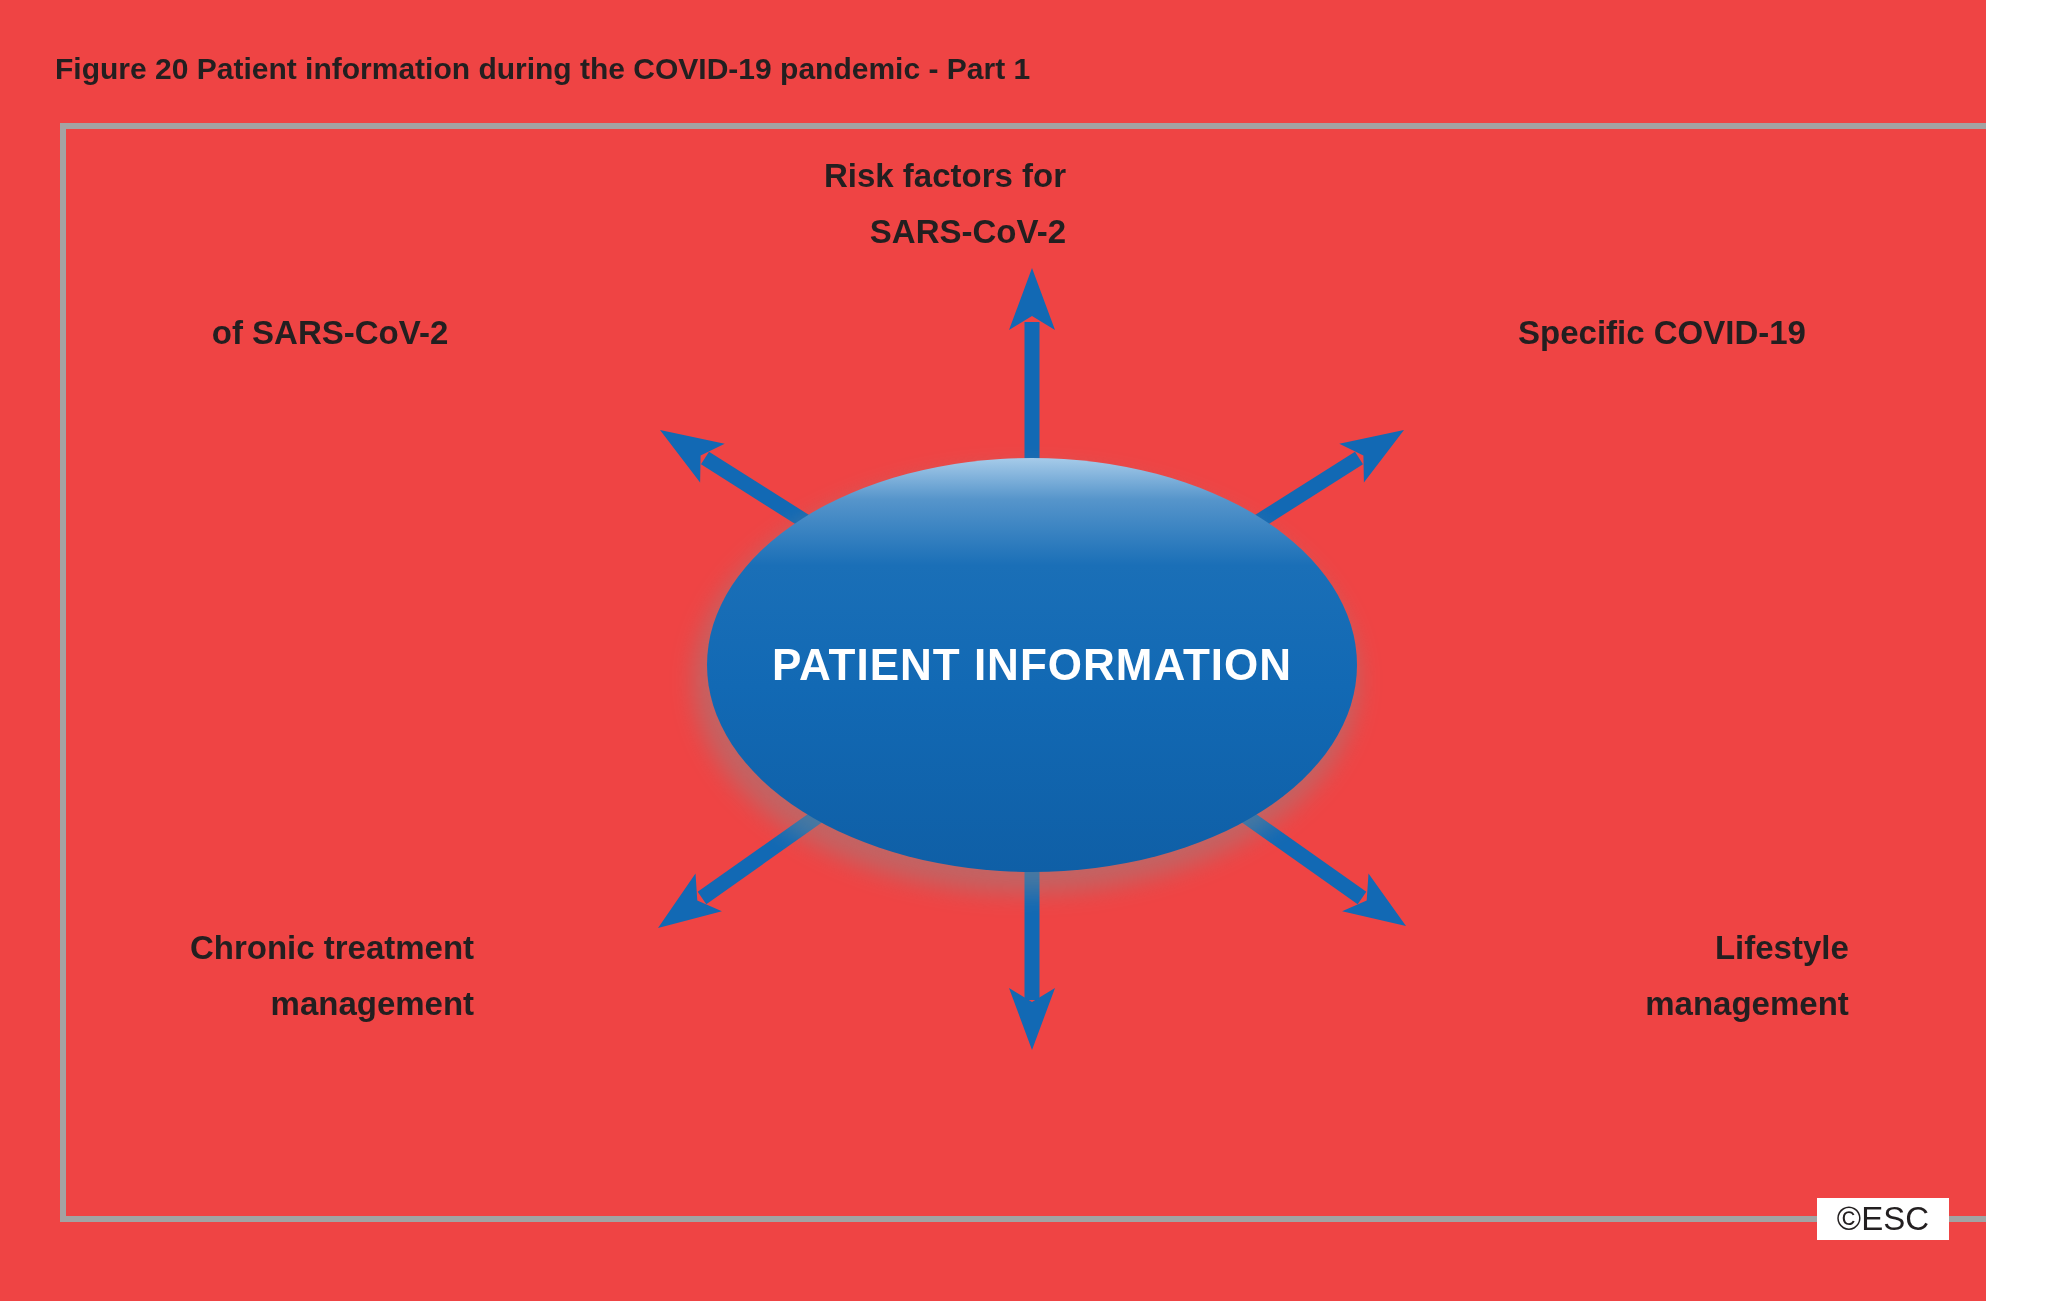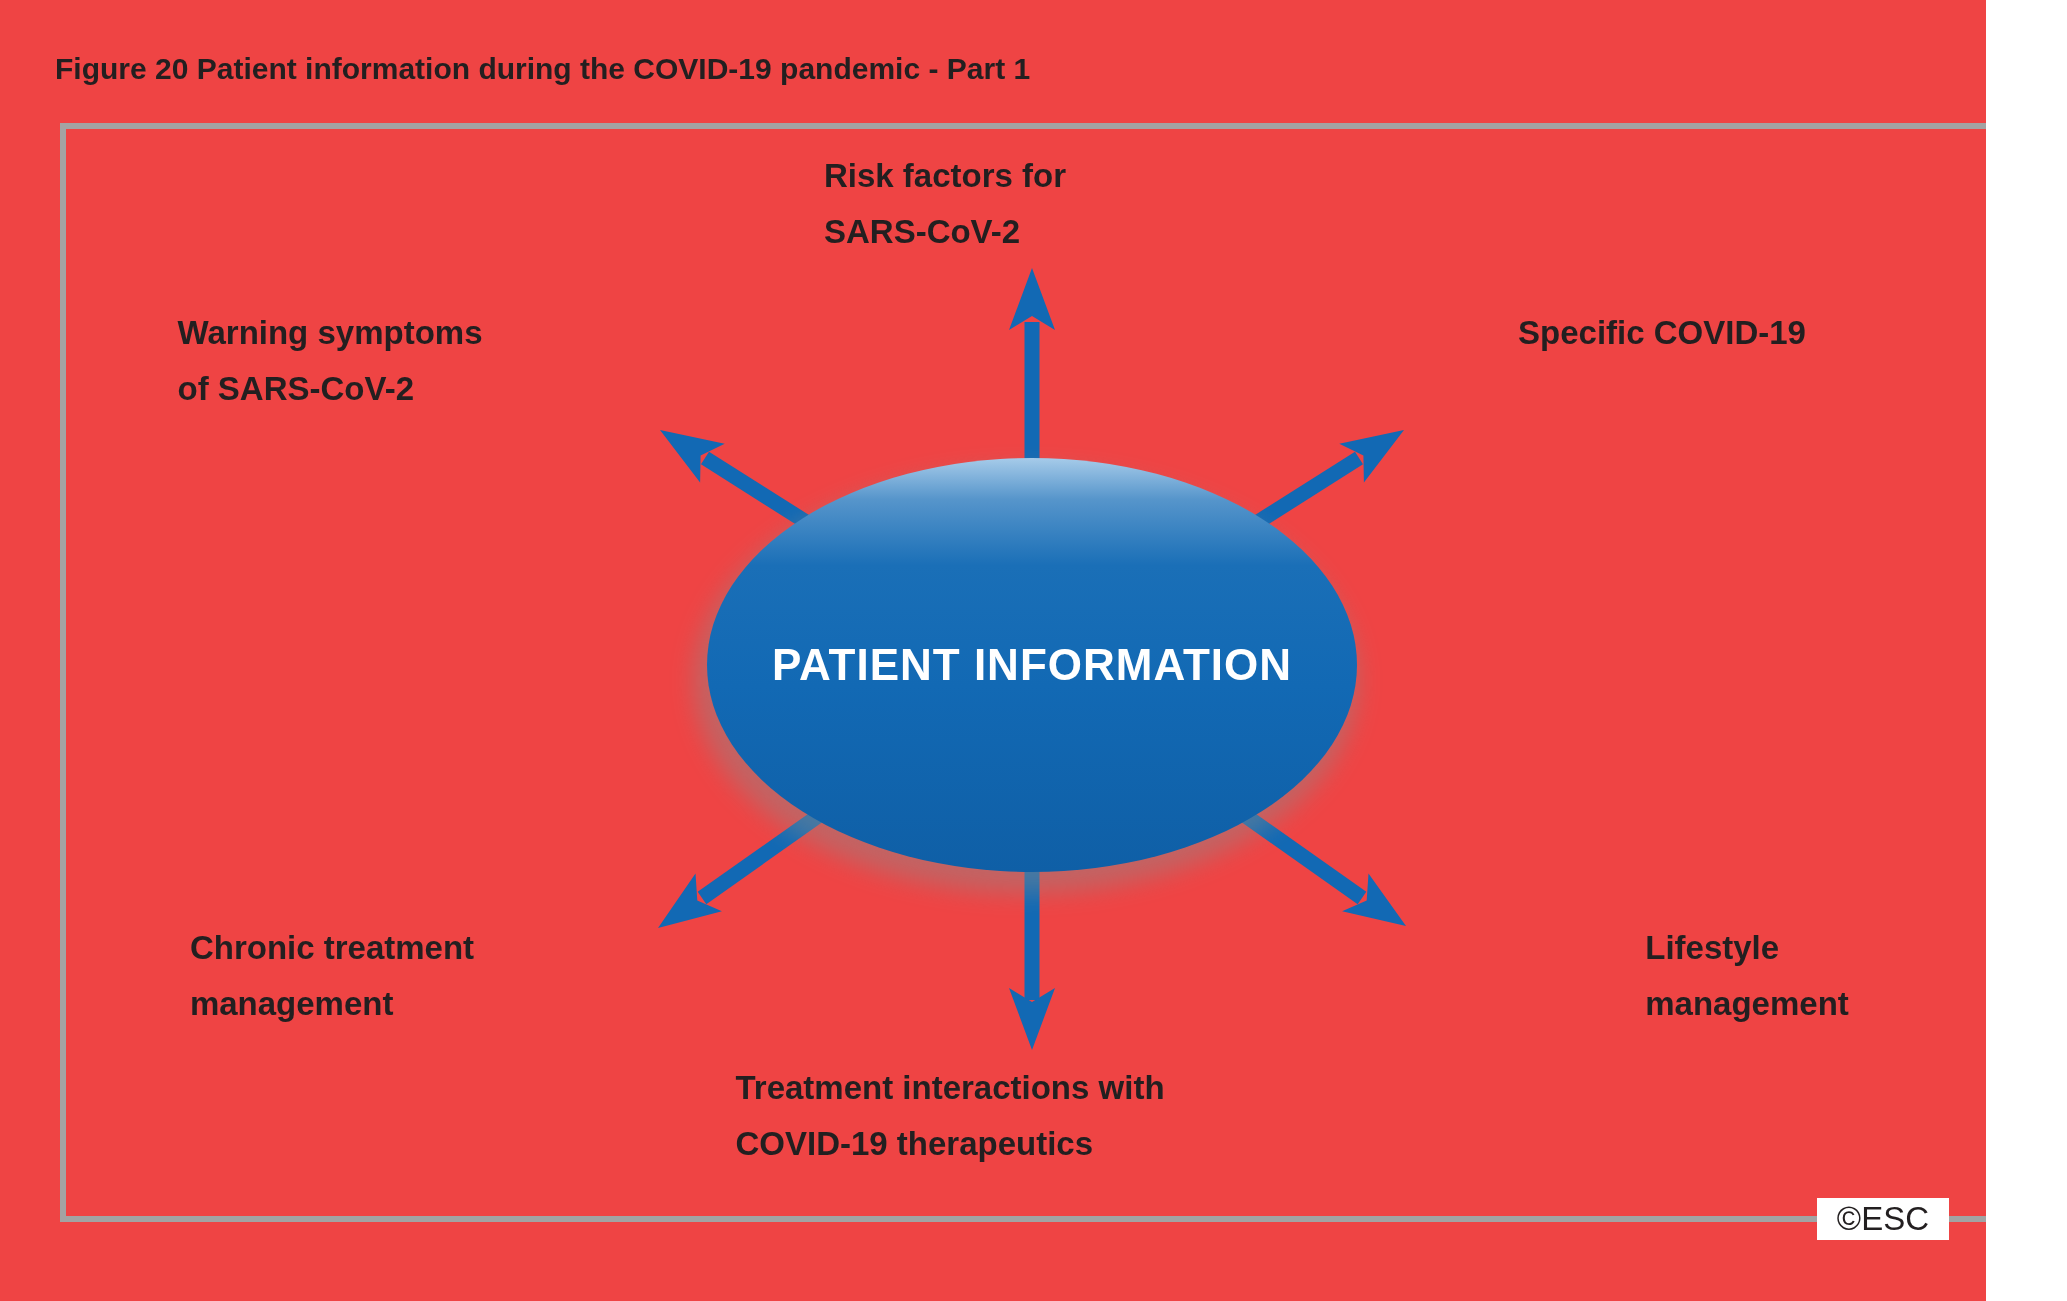--- a/index.html
+++ b/index.html
@@ -62,21 +62,21 @@
     color: #ffffff;
     font-size: 44px;
     font-weight: 700;
     letter-spacing: 1px;
     line-height: 64px;
     white-space: nowrap;
   }
   .node-label {
     position: absolute;
     transform: translateX(-50%);
-    text-align: left;
+    text-align: right;
     color: #231f20;
     font-size: 33px;
     font-weight: 600;
     line-height: 56px;
     white-space: nowrap;
   }
   .node-label span { display: block; }
   .pos-top          { left: 945px;  top: 148px;  }
   .pos-top-left     { left: 330px;  top: 305px;  }
   .pos-top-right    { left: 1662px; top: 305px;  }
@@ -135,36 +135,31 @@
     <span>PATIENT</span>
     <span>INFORMATION</span>
   </div>
 
   <div class="node-label pos-top">
     <span>Risk factors for</span>
     <span>SARS-CoV-2</span>
   </div>
 
   <div class="node-label pos-top-left">
-    <span>Warning symptoms</span>
     <span>of SARS-CoV-2</span>
   </div>
 
   <div class="node-label pos-top-right">
     <span>Specific COVID-19</span>
   </div>
 
   <div class="node-label pos-bottom-left">
     <span>Chronic treatment</span>
     <span>management</span>
   </div>
 
   <div class="node-label pos-bottom-right">
     <span>Lifestyle</span>
     <span>management</span>
   </div>
 
-  <div class="node-label pos-bottom">
-    <span>Treatment interactions with</span>
-    <span>COVID-19 therapeutics</span>
-  </div>
 
 </div>
 
 </body></html>

